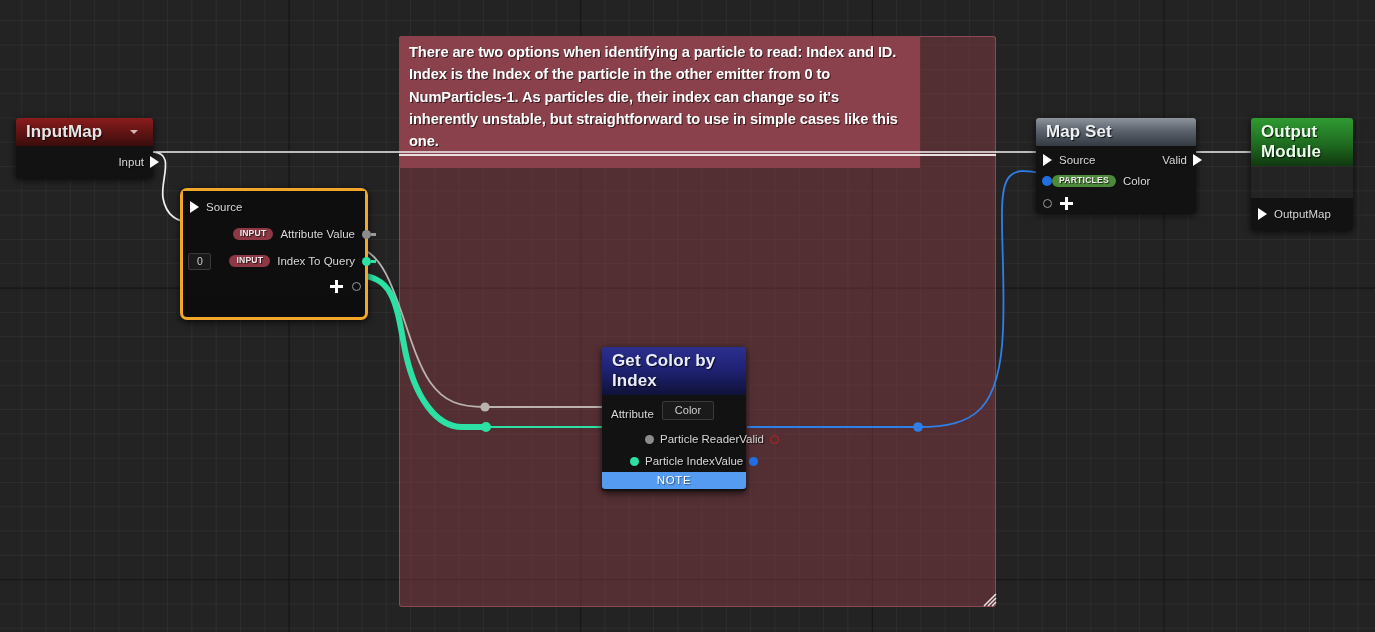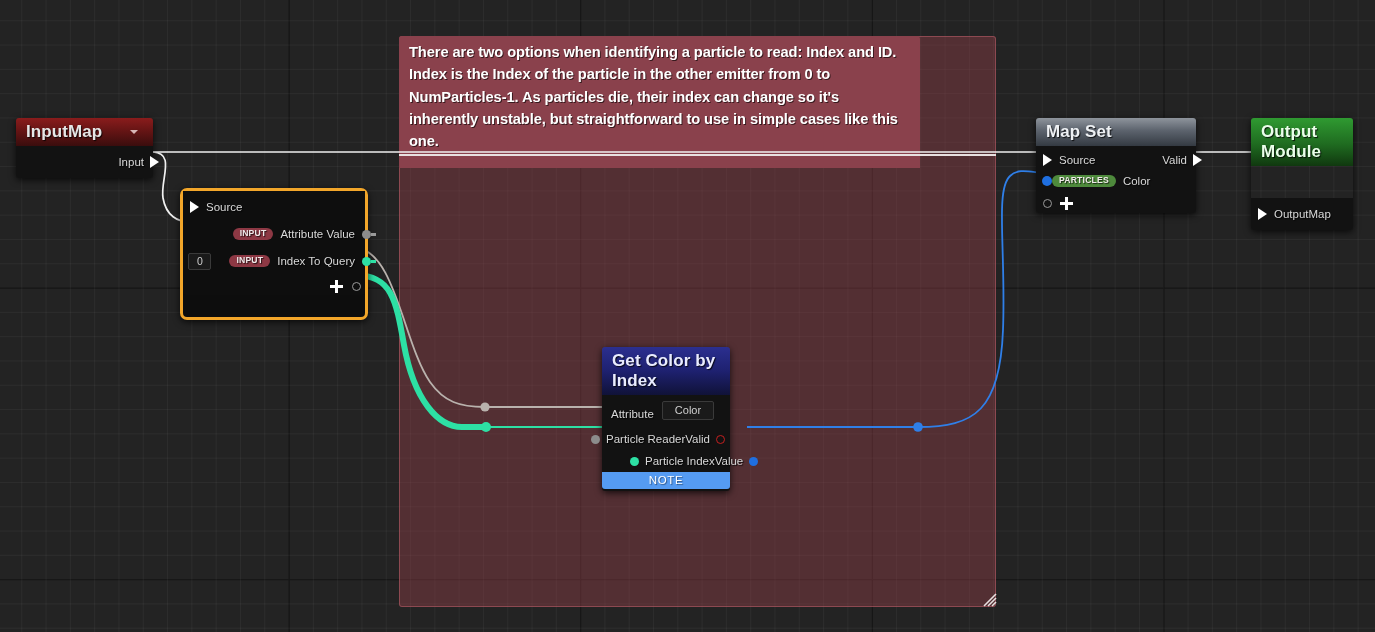--- a/index.html
+++ b/index.html
@@ -192,21 +192,21 @@
   #node-mapget .node-title {
     background: linear-gradient(to bottom, #8e949c 0%, #5c636d 45%, #343a42 100%);
     color: #eef1f4;
     border-radius: 3px 3px 0 0;
   }
   #node-mapget .node-body { height: 104px; background: #0e0e0e; }
 
   
   #node-getcolor {
     left: 602px; top: 347px;
-    width: 128px;
+    width: 144px;
   }
   #node-getcolor .node-title {
     background: linear-gradient(to bottom, #2b2f8f 0%, #1e2170 50%, #101238 100%);
     color: #e9ecff;
   }
   #node-getcolor .node-body { padding-bottom: 2px; }
   #node-getcolor .note-footer {
     background: #559bf2;
     color: #ffffff;
     font-size: 11.5px;
@@ -350,21 +350,21 @@
     <div class="node-title">
       <span>Get Color by Index</span>
     </div>
     <div class="node-body">
 
       <div style="display:flex;align-items:flex-end;padding:6px 0 6px 9px;">
         <span class="pin-label" style="font-size:11.5px">Attribute</span>
         <span class="value-field" style="margin-left:8px;padding:2px 12px 3px 12px;font-size:11px">Color</span>
       </div>
 
-      <div class="pin-row" style="justify-content:flex-end;padding:0 5px 0 7px;margin-top:2px;">
+      <div class="pin-row" style="justify-content:flex-start;padding:0 5px 0 7px;margin-top:2px;margin-left:36px;">
         <span style="display:flex;align-items:center;">
           <span class="circle-pin" style="background:#8c8c8c"></span>
           <span class="pin-label" style="margin-left:6px">Particle Reader</span>
         </span>
         <span style="display:flex;align-items:center;">
           <span class="pin-label">Valid</span>
           <span class="circle-pin hollow-red" style="margin-left:6px"></span>
         </span>
       </div>
 

